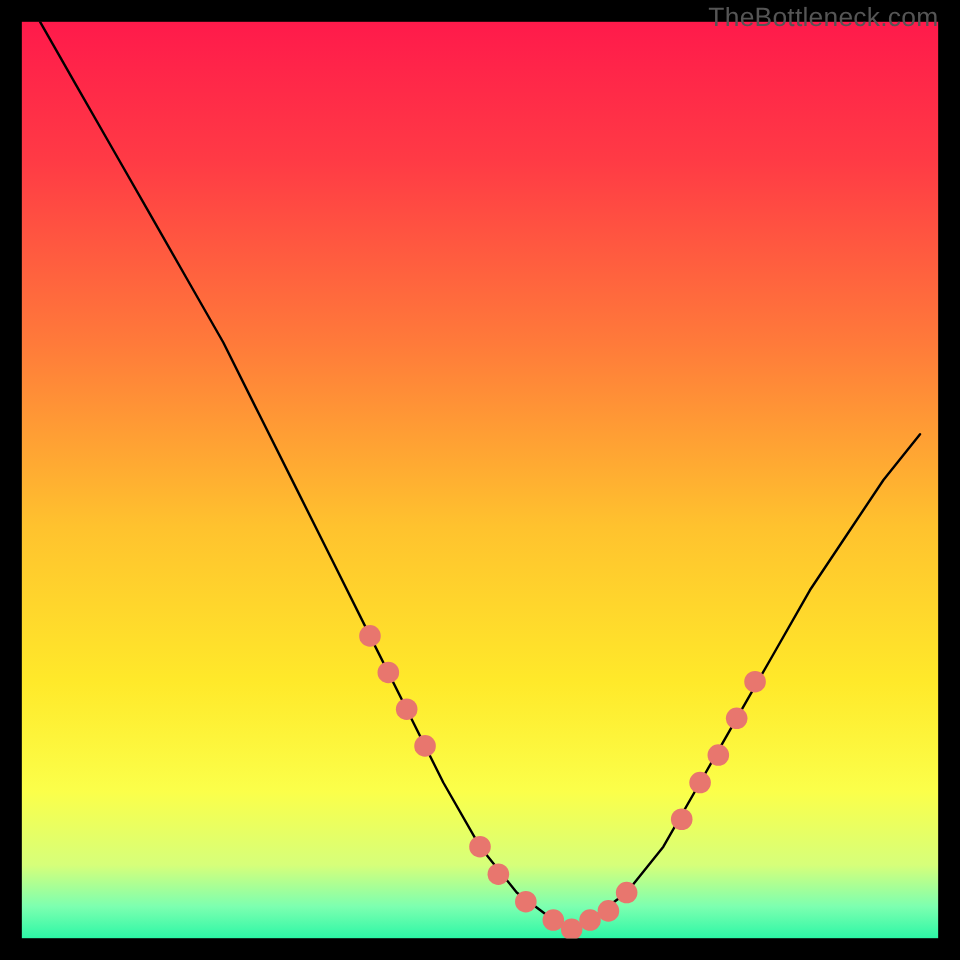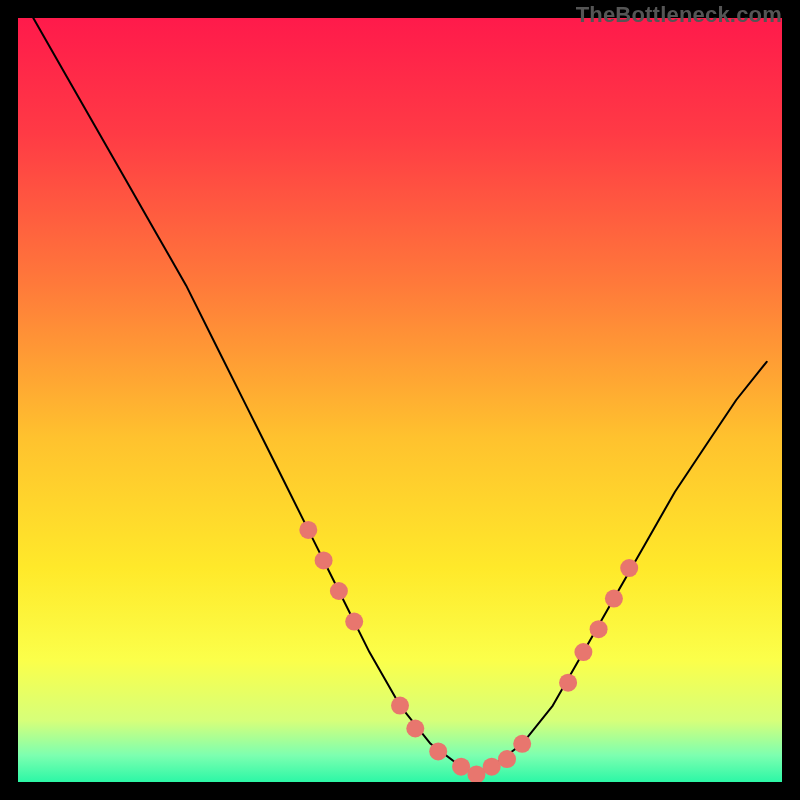--- a/index.html
+++ b/index.html
@@ -25,21 +25,21 @@
     top: 0;
     width: 764px;
     height: 764px;
   }
   .watermark {
     position: absolute;
     top: 2px;
     right: 18px;
     color: #555;
     font-size: 22px;
-    font-weight: 700;
+    font-weight: 400;
     letter-spacing: 0.2px;
     user-select: none;
   }
 </style>
 </head>
 <body>
 
 <div class="frame">
   <svg class="plot" viewBox="0 0 764 764" preserveAspectRatio="none">
     <defs>

